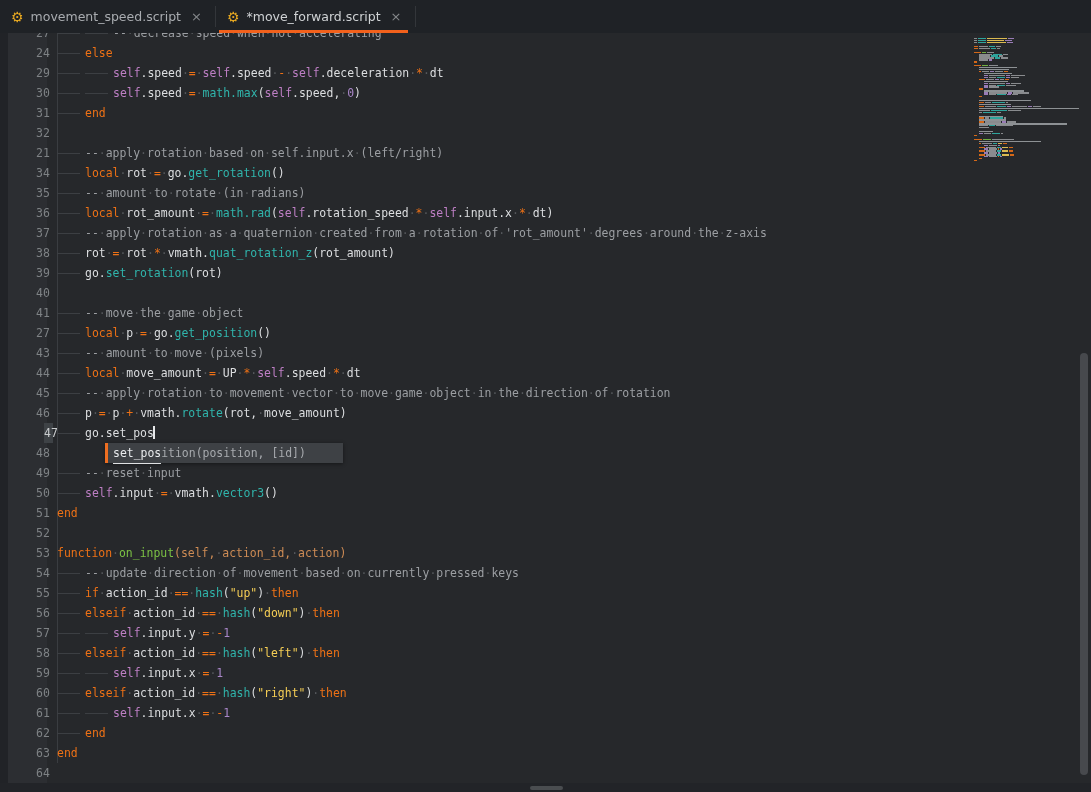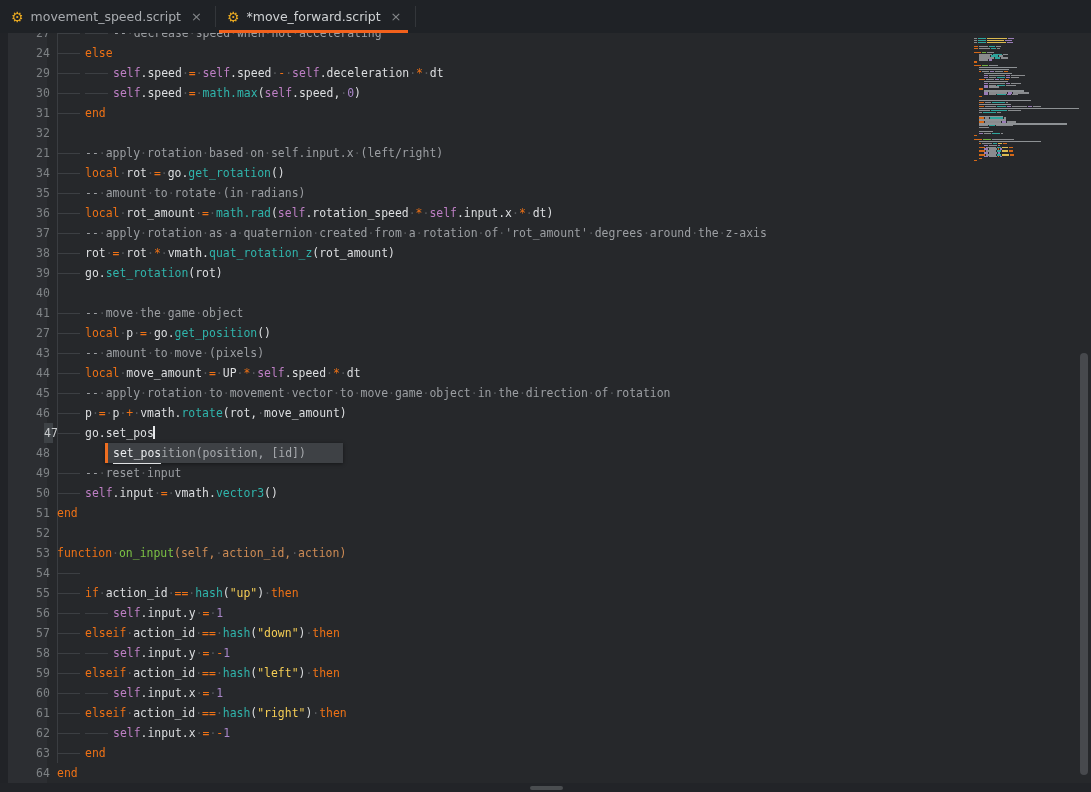--- a/index.html
+++ b/index.html
@@ -130,23 +130,22 @@
           <div class="cline"><span class="tabind"></span><span style="color: rgb(237, 113, 22);">local</span><span style="color: rgb(220, 222, 224);"><span class="ws">·</span>move_amount<span class="ws">·</span></span><span style="color: rgb(237, 113, 22);">=</span><span style="color: rgb(220, 222, 224);"><span class="ws">·</span>UP<span class="ws">·</span></span><span style="color: rgb(237, 113, 22);">*</span><span style="color: rgb(220, 222, 224);"><span class="ws">·</span></span><span style="color: rgb(190, 127, 197);">self</span><span style="color: rgb(220, 222, 224);">.speed<span class="ws">·</span></span><span style="color: rgb(237, 113, 22);">*</span><span style="color: rgb(220, 222, 224);"><span class="ws">·</span>dt</span></div>
           <div class="cline"><span class="tabind"></span><span style="color: rgb(156, 159, 163);">--<span class="ws">·</span>apply<span class="ws">·</span>rotation<span class="ws">·</span>to<span class="ws">·</span>movement<span class="ws">·</span>vector<span class="ws">·</span>to<span class="ws">·</span>move<span class="ws">·</span>game<span class="ws">·</span>object<span class="ws">·</span>in<span class="ws">·</span>the<span class="ws">·</span>direction<span class="ws">·</span>of<span class="ws">·</span>rotation</span></div>
           <div class="cline"><span class="tabind"></span><span style="color: rgb(220, 222, 224);">p<span class="ws">·</span></span><span style="color: rgb(237, 113, 22);">=</span><span style="color: rgb(220, 222, 224);"><span class="ws">·</span>p<span class="ws">·</span></span><span style="color: rgb(237, 113, 22);">+</span><span style="color: rgb(220, 222, 224);"><span class="ws">·</span>vmath.</span><span style="color: rgb(48, 181, 172);">rotate</span><span style="color: rgb(220, 222, 224);">(rot,<span class="ws">·</span>move_amount)</span></div>
           <div class="cline"><span class="tabind"></span><span style="color: rgb(220, 222, 224);">go.set_pos</span><span class="caret"></span></div>
           <div class="cline"></div>
           <div class="cline"><span class="tabind"></span><span style="color: rgb(156, 159, 163);">--<span class="ws">·</span>reset<span class="ws">·</span>input</span></div>
           <div class="cline"><span class="tabind"></span><span style="color: rgb(190, 127, 197);">self</span><span style="color: rgb(220, 222, 224);">.input<span class="ws">·</span></span><span style="color: rgb(237, 113, 22);">=</span><span style="color: rgb(220, 222, 224);"><span class="ws">·</span>vmath.</span><span style="color: rgb(48, 181, 172);">vector3</span><span style="color: rgb(220, 222, 224);">()</span></div>
           <div class="cline"><span style="color: rgb(237, 113, 22);">end</span></div>
           <div class="cline"></div>
           <div class="cline"><span style="color: rgb(237, 113, 22);">function</span><span style="color: rgb(220, 222, 224);"><span class="ws">·</span></span><span style="color: rgb(123, 193, 68);">on_input</span><span style="color: rgb(206, 140, 85);">(self,<span class="ws">·</span>action_id,<span class="ws">·</span>action)</span></div>
-          <div class="cline"><span class="tabind"></span></div>
+          <div class="cline"><span class="tabind"></span><span style="color: rgb(156, 159, 163);">--<span class="ws">·</span>update<span class="ws">·</span>direction<span class="ws">·</span>of<span class="ws">·</span>movement<span class="ws">·</span>based<span class="ws">·</span>on<span class="ws">·</span>currently<span class="ws">·</span>pressed<span class="ws">·</span>keys</span></div>
           <div class="cline"><span class="tabind"></span><span style="color: rgb(237, 113, 22);">if</span><span style="color: rgb(220, 222, 224);"><span class="ws">·</span>action_id<span class="ws">·</span></span><span style="color: rgb(237, 113, 22);">==</span><span style="color: rgb(220, 222, 224);"><span class="ws">·</span></span><span style="color: rgb(48, 181, 172);">hash</span><span style="color: rgb(220, 222, 224);">(</span><span style="color: rgb(245, 206, 85);">"up"</span><span style="color: rgb(220, 222, 224);">)<span class="ws">·</span></span><span style="color: rgb(237, 113, 22);">then</span></div>
-          <div class="cline"><span class="tabind"></span><span class="tabind"></span><span style="color: rgb(190, 127, 197);">self</span><span style="color: rgb(220, 222, 224);">.input.y<span class="ws">·</span></span><span style="color: rgb(237, 113, 22);">=</span><span style="color: rgb(220, 222, 224);"><span class="ws">·</span></span><span style="color: rgb(170, 135, 201);">1</span></div>
           <div class="cline"><span class="tabind"></span><span style="color: rgb(237, 113, 22);">elseif</span><span style="color: rgb(220, 222, 224);"><span class="ws">·</span>action_id<span class="ws">·</span></span><span style="color: rgb(237, 113, 22);">==</span><span style="color: rgb(220, 222, 224);"><span class="ws">·</span></span><span style="color: rgb(48, 181, 172);">hash</span><span style="color: rgb(220, 222, 224);">(</span><span style="color: rgb(245, 206, 85);">"down"</span><span style="color: rgb(220, 222, 224);">)<span class="ws">·</span></span><span style="color: rgb(237, 113, 22);">then</span></div>
           <div class="cline"><span class="tabind"></span><span class="tabind"></span><span style="color: rgb(190, 127, 197);">self</span><span style="color: rgb(220, 222, 224);">.input.y<span class="ws">·</span></span><span style="color: rgb(237, 113, 22);">=</span><span style="color: rgb(220, 222, 224);"><span class="ws">·</span></span><span style="color: rgb(237, 113, 22);">-</span><span style="color: rgb(170, 135, 201);">1</span></div>
           <div class="cline"><span class="tabind"></span><span style="color: rgb(237, 113, 22);">elseif</span><span style="color: rgb(220, 222, 224);"><span class="ws">·</span>action_id<span class="ws">·</span></span><span style="color: rgb(237, 113, 22);">==</span><span style="color: rgb(220, 222, 224);"><span class="ws">·</span></span><span style="color: rgb(48, 181, 172);">hash</span><span style="color: rgb(220, 222, 224);">(</span><span style="color: rgb(245, 206, 85);">"left"</span><span style="color: rgb(220, 222, 224);">)<span class="ws">·</span></span><span style="color: rgb(237, 113, 22);">then</span></div>
           <div class="cline"><span class="tabind"></span><span class="tabind"></span><span style="color: rgb(190, 127, 197);">self</span><span style="color: rgb(220, 222, 224);">.input.x<span class="ws">·</span></span><span style="color: rgb(237, 113, 22);">=</span><span style="color: rgb(220, 222, 224);"><span class="ws">·</span></span><span style="color: rgb(170, 135, 201);">1</span></div>
           <div class="cline"><span class="tabind"></span><span style="color: rgb(237, 113, 22);">elseif</span><span style="color: rgb(220, 222, 224);"><span class="ws">·</span>action_id<span class="ws">·</span></span><span style="color: rgb(237, 113, 22);">==</span><span style="color: rgb(220, 222, 224);"><span class="ws">·</span></span><span style="color: rgb(48, 181, 172);">hash</span><span style="color: rgb(220, 222, 224);">(</span><span style="color: rgb(245, 206, 85);">"right"</span><span style="color: rgb(220, 222, 224);">)<span class="ws">·</span></span><span style="color: rgb(237, 113, 22);">then</span></div>
           <div class="cline"><span class="tabind"></span><span class="tabind"></span><span style="color: rgb(190, 127, 197);">self</span><span style="color: rgb(220, 222, 224);">.input.x<span class="ws">·</span></span><span style="color: rgb(237, 113, 22);">=</span><span style="color: rgb(220, 222, 224);"><span class="ws">·</span></span><span style="color: rgb(237, 113, 22);">-</span><span style="color: rgb(170, 135, 201);">1</span></div>
           <div class="cline"><span class="tabind"></span><span style="color: rgb(237, 113, 22);">end</span></div>
           <div class="cline"><span style="color: rgb(237, 113, 22);">end</span></div>
         </div>
       <div class="popup">

